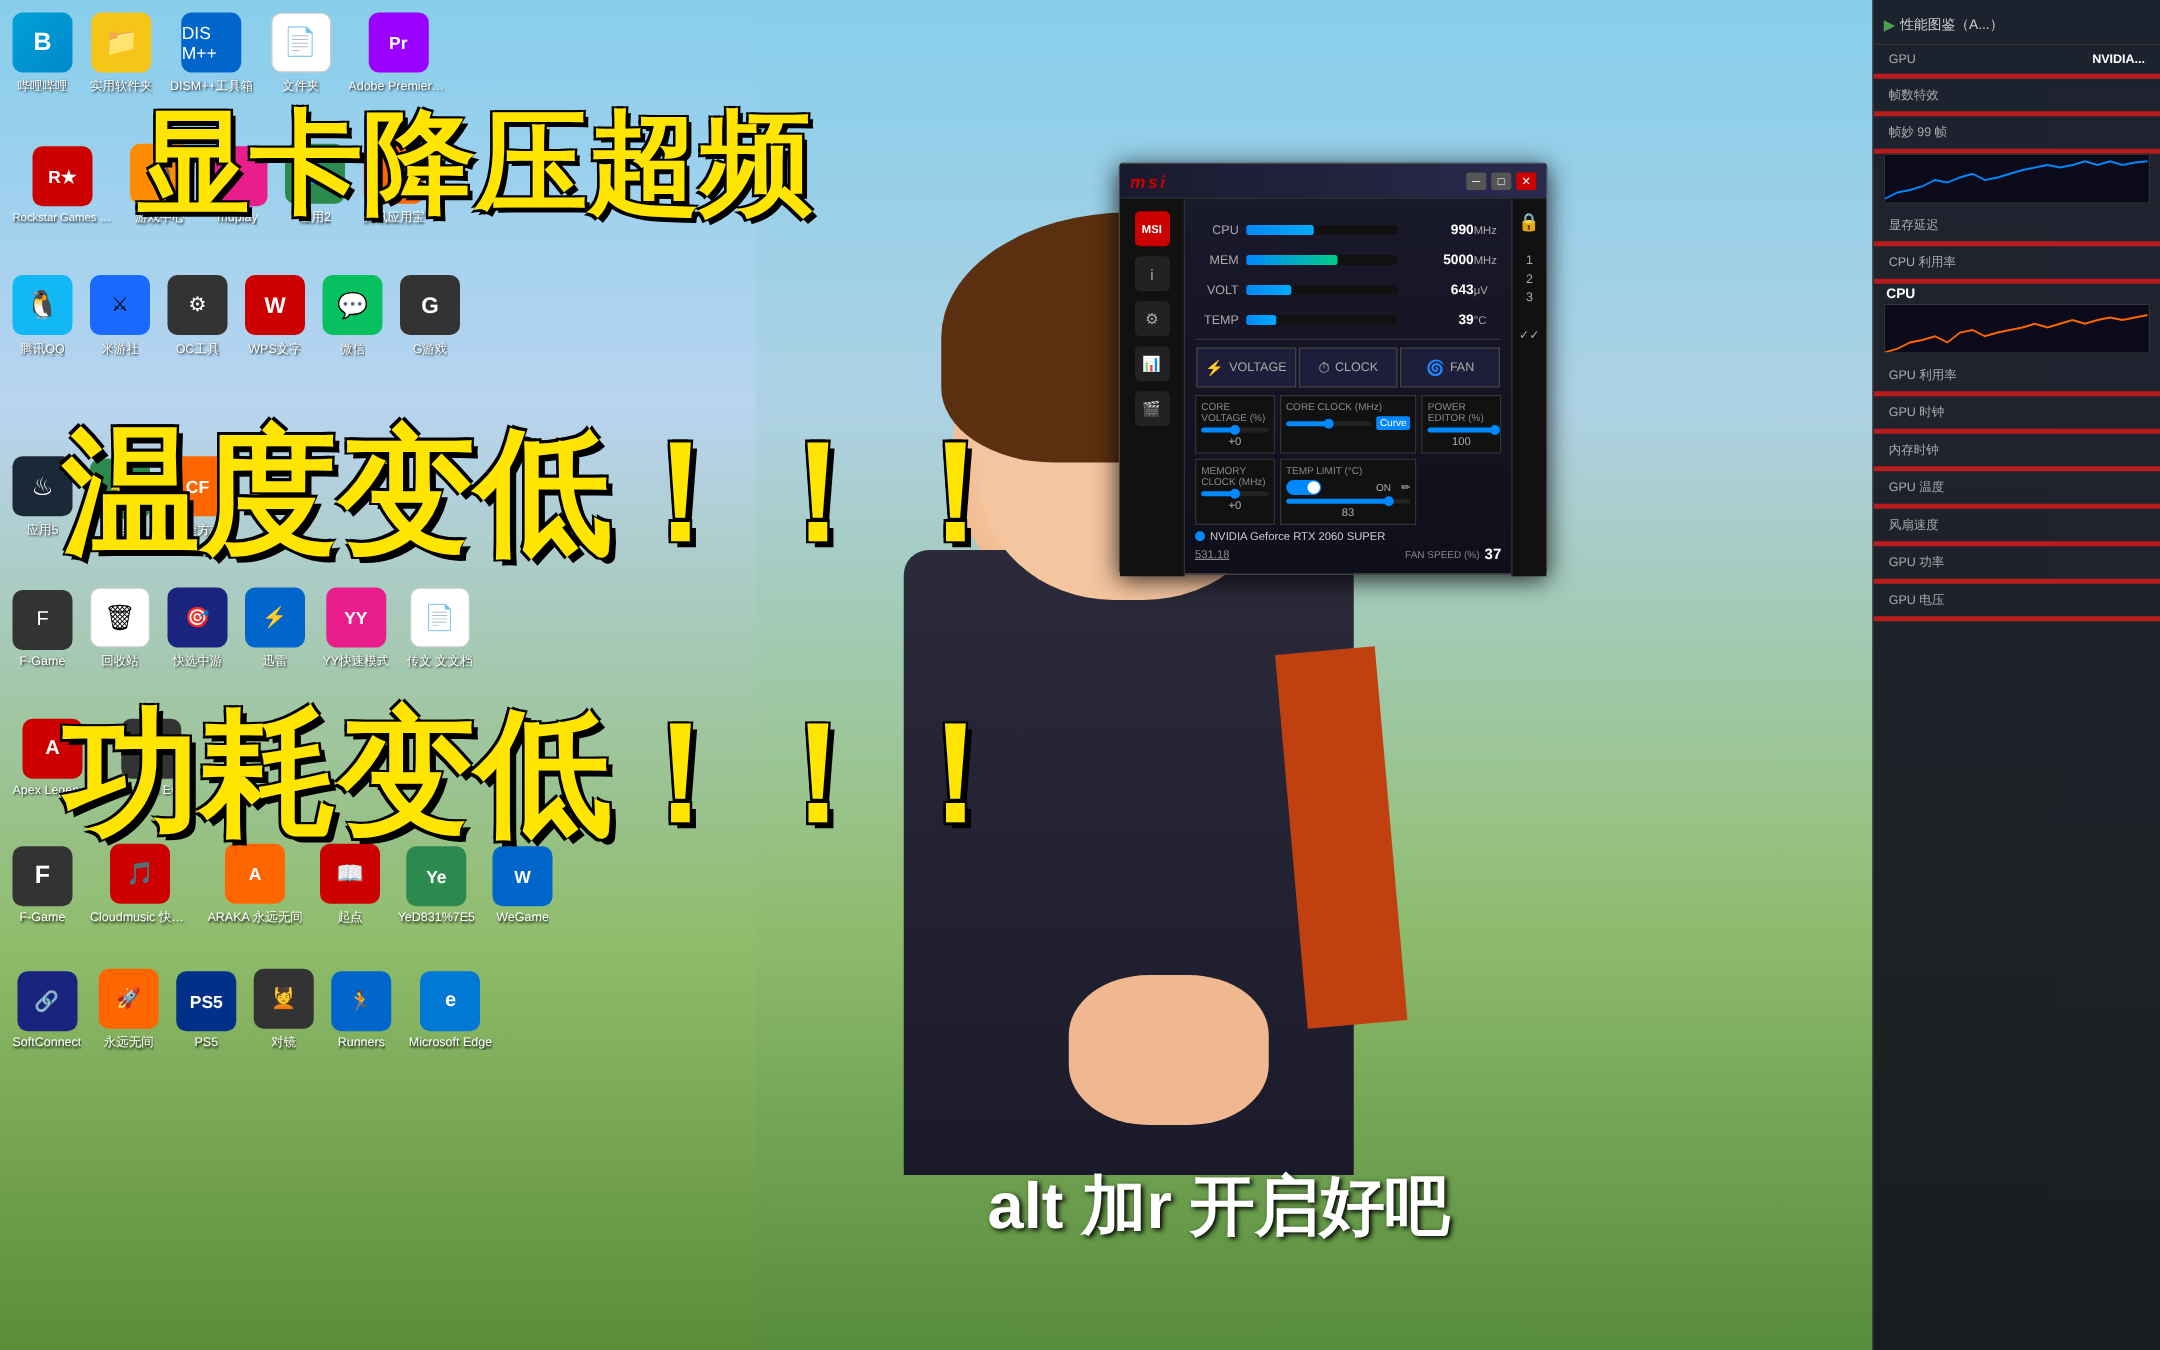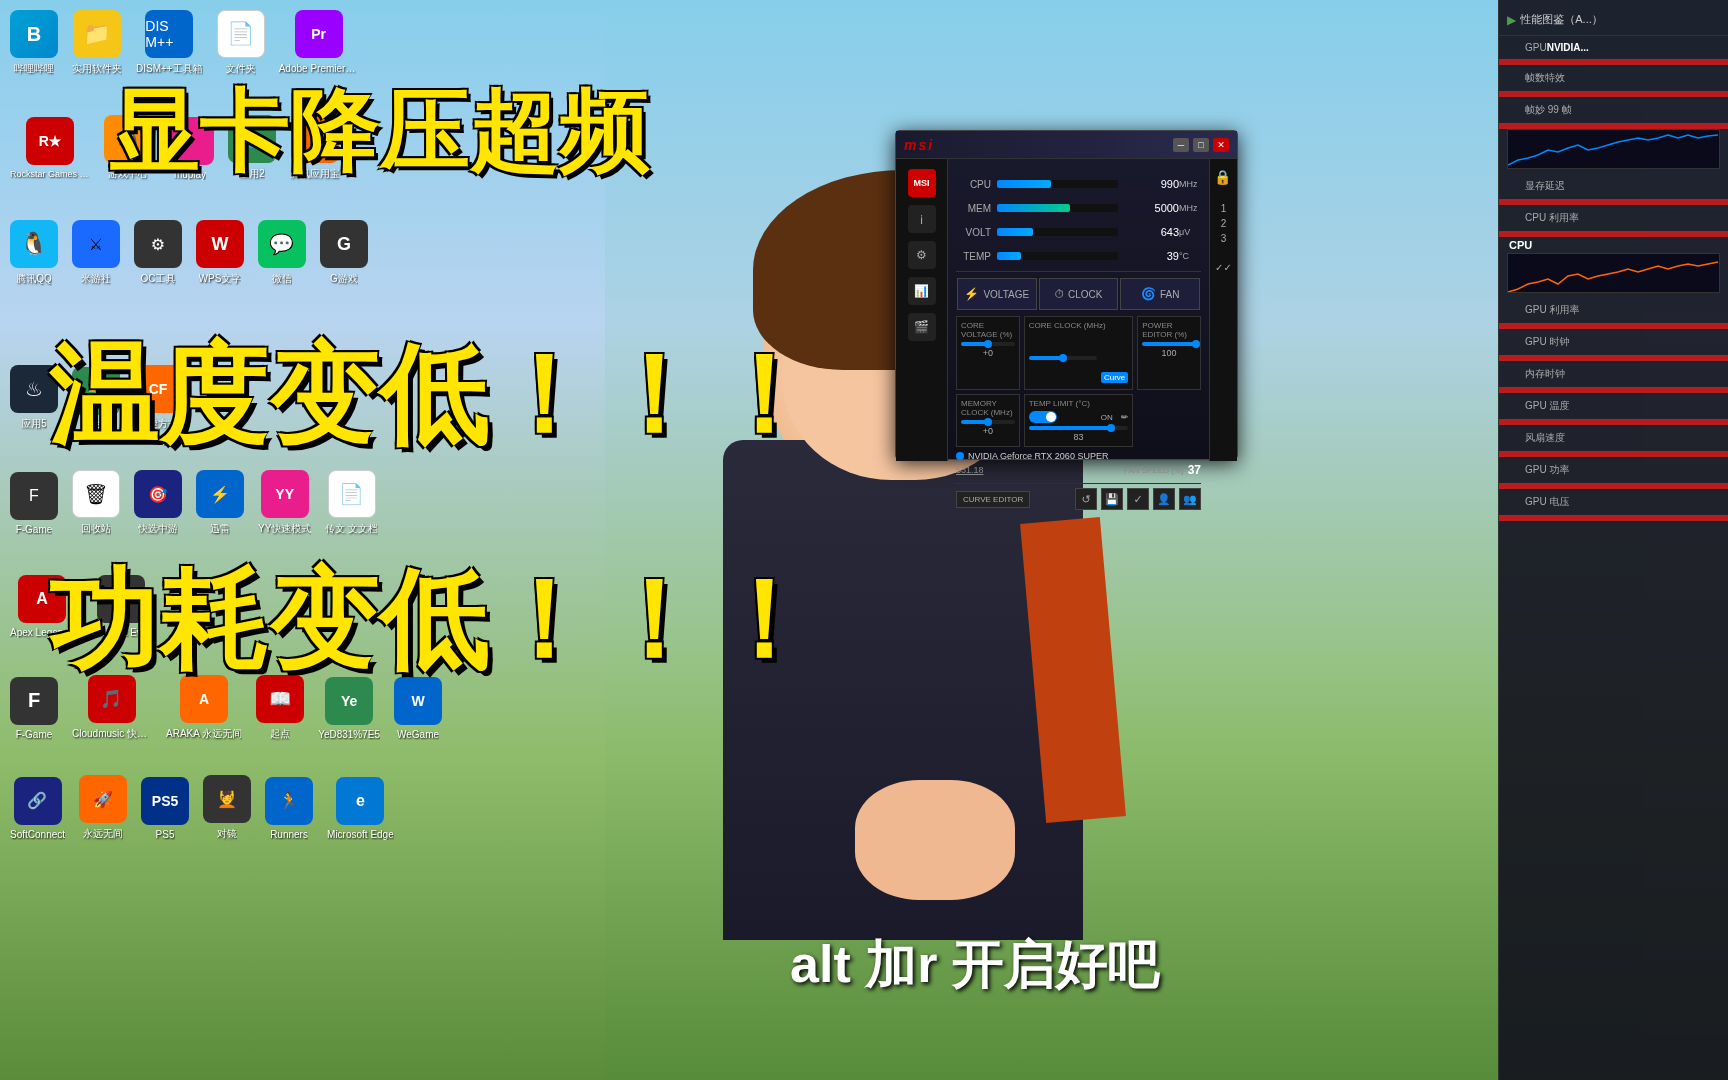--- a/index.html
+++ b/index.html
@@ -257,21 +257,21 @@
       height: 100%;
       border-radius: 2px;
       background: linear-gradient(90deg, #0088ff, #00aaff);
     }
 
     .msi-metric-value {
       color: white;
       font-size: 11px;
       width: 55px;
       text-align: right;
-      font-weight: normal;
+      font-weight: bold;
     }
 
     .msi-metric-unit {
       color: #aaa;
       font-size: 9px;
       width: 22px;
     }
 
     
     .msi-tabs {
@@ -418,23 +418,24 @@
     .right-panel-title {
       font-size: 11px;
       color: #ccc;
       display: flex;
       align-items: center;
       gap: 4px;
     }
 
     .right-panel-item {
       display: flex;
-      align-items: center;
-      padding: 6px 26px;
-      border-bottom: 6px solid #b91c1c;
+      justify-content: space-between;
+      align-items: center;
+      padding: 6px 12px;
+      border-bottom: 4px solid #b91c1c;
     }
 
     .right-panel-label {
       font-size: 10px;
       color: #aaa;
     }
 
     .right-panel-value {
       font-size: 10px;
       color: white;
@@ -806,21 +807,21 @@
         <div class="msi-slider-value">+0</div>
       </div>
 
       <div class="msi-slider-group">
         <div class="msi-slider-title">CORE CLOCK (MHz)</div>
         <div style="display:flex;align-items:center;gap:4px;margin:2px 0;">
           <div class="msi-slider-track" style="flex:1;">
             <div class="msi-slider-fill" style="width:50%;"></div>
             <div class="msi-slider-handle" style="left:calc(50% - 4px);"></div>
           </div>
-          <div style="font-size:8px;background:#0088ff;color:white;padding:1px 3px;border-radius:2px;cursor:pointer;margin-top:39px;">Curve</div>
+          <div style="font-size:8px;background:#0088ff;color:white;padding:1px 3px;border-radius:2px;cursor:pointer;">Curve</div>
         </div>
       </div>
 
       <div class="msi-slider-group">
         <div class="msi-slider-title">POWER EDITOR (%)</div>
         <div class="msi-slider-track">
           <div class="msi-slider-fill" style="width:100%;"></div>
           <div class="msi-slider-handle" style="right:-4px;"></div>
         </div>
         <div class="msi-slider-value">100</div>
@@ -857,30 +858,20 @@
       <div class="msi-gpu-name">NVIDIA Geforce RTX 2060 SUPER</div>
     </div>
     <div style="display:flex;align-items:center;margin-top:2px;">
       <div style="font-size:9px;color:#888;text-decoration:underline;">531.18</div>
       <div style="margin-left:auto;display:flex;align-items:center;gap:4px;">
         <div style="font-size:8px;color:#888;">FAN SPEED (%)</div>
         <div style="font-size:12px;color:white;font-weight:bold;">37</div>
       </div>
     </div>
 
-    <div class="msi-bottom">
-      <div class="msi-curve-btn">CURVE EDITOR</div>
-      <div class="msi-bottom-icons">
-        <div class="msi-bottom-icon">↺</div>
-        <div class="msi-bottom-icon">💾</div>
-        <div class="msi-bottom-icon">✓</div>
-        <div class="msi-bottom-icon">👤</div>
-        <div class="msi-bottom-icon">👥</div>
-      </div>
-    </div>
   </div>
 </div>
 
 <div class="right-panel">
   <div class="right-panel-header">
     <div class="right-panel-title">
       <span style="color:#4a9f4a;font-size:12px;">▶</span>
       <span>性能图鉴（A...）</span>
     </div>
   </div>

